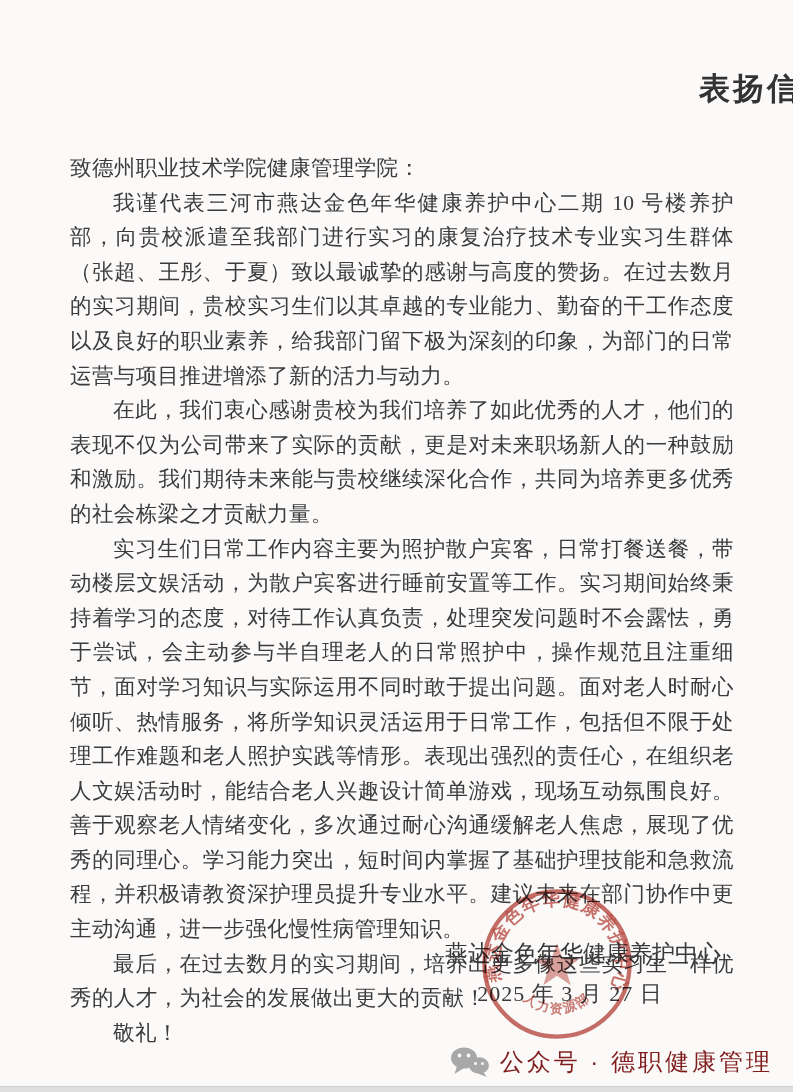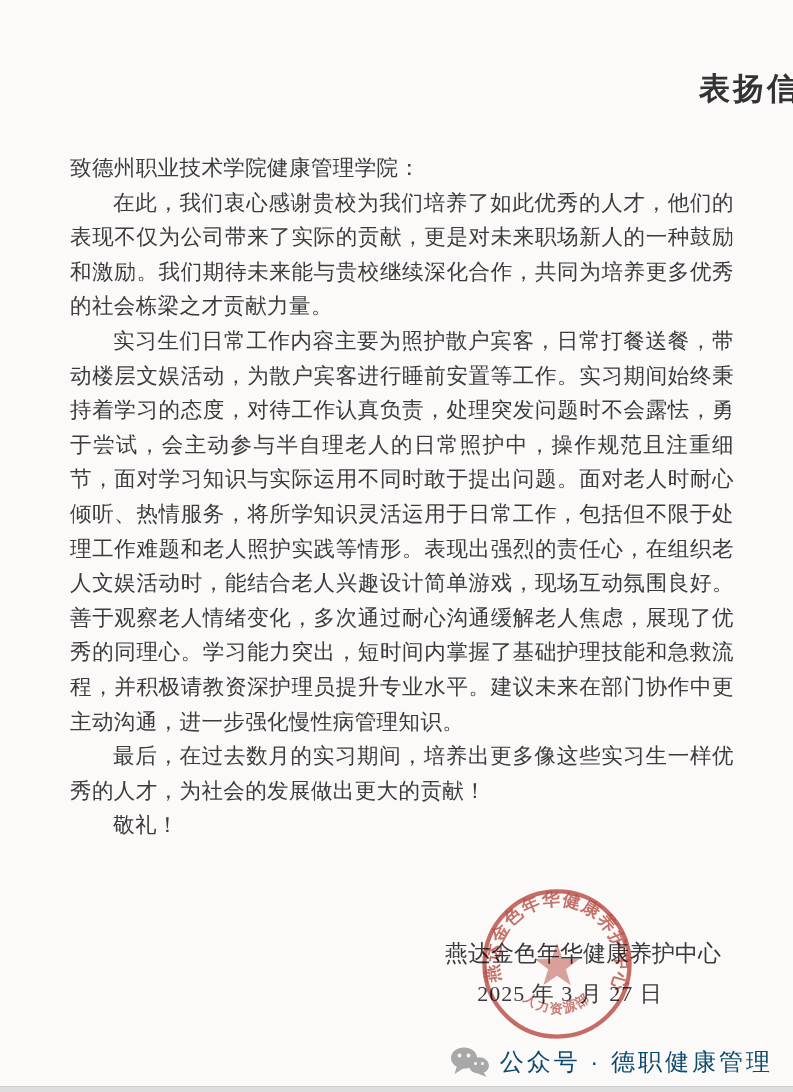--- a/index.html
+++ b/index.html
@@ -68,21 +68,21 @@
     opacity: 0.93;
     pointer-events: none;
   }
   .footer {
     position: absolute;
     right: 20px;
     bottom: 14px;
     display: flex;
     align-items: center;
     gap: 10px;
-    color: #0c4a6e;
+    color: #7f1d1d;
     font-family: "Liberation Sans", sans-serif;
     font-size: 24px;
     letter-spacing: 3px;
   }
   .footer .wm-text { white-space: nowrap; }
   .bottom-edge {
     position: absolute;
     left: 0;
     bottom: 0;
     width: 100%;
@@ -93,20 +93,21 @@
 </style>
 </head>
 <body>
 
 <div class="page">
 
   <div class="title">表扬信</div>
 
   <div class="body">
     <p class="recipient">致德州职业技术学院健康管理学院：</p>
+    <p class="para">我谨代表三河市燕达金色年华健康养护中心二期 10 号楼养护部，向贵校派遣至我部门进行实习的康复治疗技术专业实习生群体（张超、王彤、于夏）致以最诚挚的感谢与高度的赞扬。在过去数月的实习期间，贵校实习生们以其卓越的专业能力、勤奋的干工作态度以及良好的职业素养，给我部门留下极为深刻的印象，为部门的日常运营与项目推进增添了新的活力与动力。</p>
     <p class="para">在此，我们衷心感谢贵校为我们培养了如此优秀的人才，他们的表现不仅为公司带来了实际的贡献，更是对未来职场新人的一种鼓励和激励。我们期待未来能与贵校继续深化合作，共同为培养更多优秀的社会栋梁之才贡献力量。</p>
     <p class="para">实习生们日常工作内容主要为照护散户宾客，日常打餐送餐，带动楼层文娱活动，为散户宾客进行睡前安置等工作。实习期间始终秉持着学习的态度，对待工作认真负责，处理突发问题时不会露怯，勇于尝试，会主动参与半自理老人的日常照护中，操作规范且注重细节，面对学习知识与实际运用不同时敢于提出问题。面对老人时耐心倾听、热情服务，将所学知识灵活运用于日常工作，包括但不限于处理工作难题和老人照护实践等情形。表现出强烈的责任心，在组织老人文娱活动时，能结合老人兴趣设计简单游戏，现场互动氛围良好。善于观察老人情绪变化，多次通过耐心沟通缓解老人焦虑，展现了优秀的同理心。学习能力突出，短时间内掌握了基础护理技能和急救流程，并积极请教资深护理员提升专业水平。建议未来在部门协作中更主动沟通，进一步强化慢性病管理知识。</p>
     <p class="para">最后，在过去数月的实习期间，培养出更多像这些实习生一样优秀的人才，为社会的发展做出更大的贡献！</p>
     <p class="closing">敬礼！</p>
   </div>
 
   <div class="signature">
     <div class="org">燕达金色年华健康养护中心</div>
     <div class="date">2025 年 3 月 27 日</div>
   </div>

